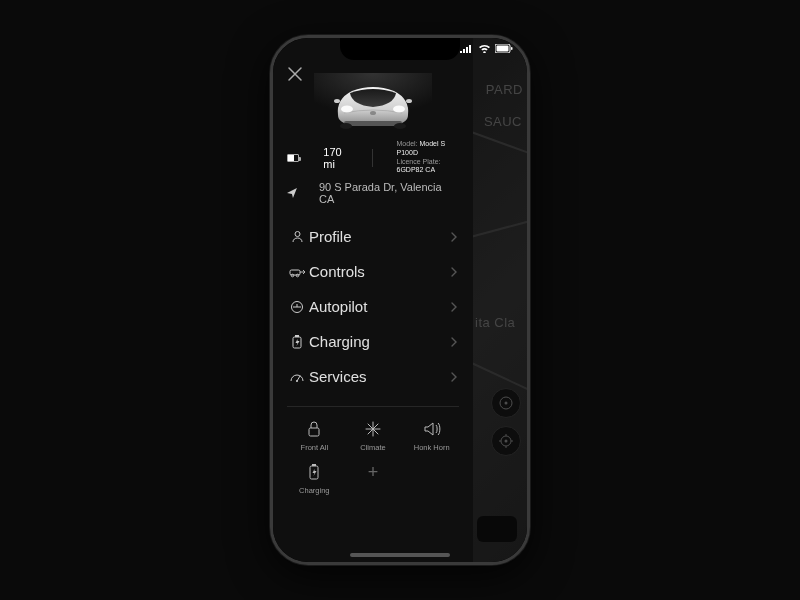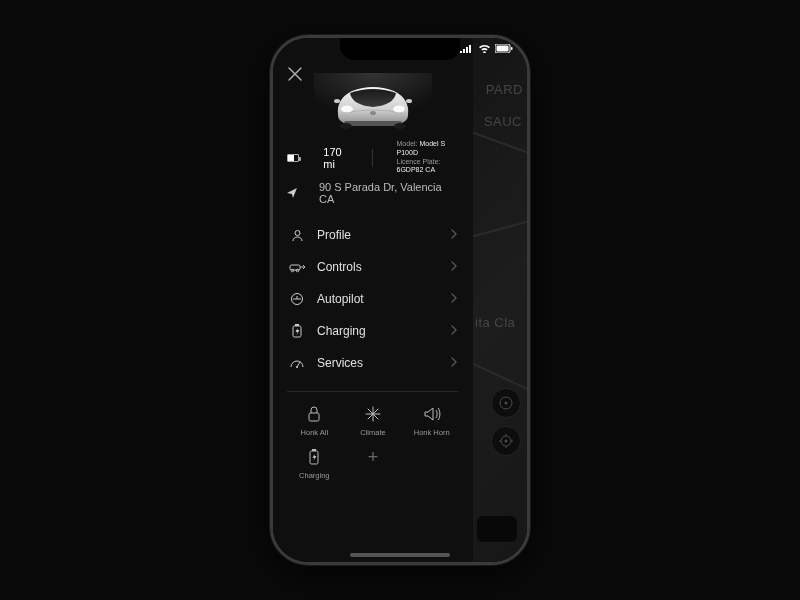--- a/index.html
+++ b/index.html
@@ -84,22 +84,22 @@
   .range { font-size: 11px; font-weight: 500; color:#fff; }
   .divider-v { width:1px; height:18px; background:#333; }
   .model-block { font-size: 7px; line-height: 1.25; color:#999; }
   .model-block b { color:#eee; font-weight:500; }
   .loc-row {
     display:flex; align-items:center; gap:22px;
     font-size: 11px; color:#bbb; margin-top:6px;
   }
   .menu { margin-top: 14px; display:flex; flex-direction:column; }
   .menu-item {
-    display:flex; align-items:center; gap:12px;
-    padding: 9px 2px; font-size: 12px; color:#e0e0e0;
+    display:flex; align-items:center; gap:4px;
+    padding: 9px 2px; font-size: 15px; color:#e0e0e0;
     cursor:pointer;
   }
   .menu-item .mi-icon { width:16px; display:flex; justify-content:center; }
   .menu-item .chev { margin-left:auto; color:#555; }
   .hr { height:1px; background:#262626; margin: 12px 0 10px; }
   .quick-grid {
     display:grid; grid-template-columns: repeat(3,1fr);
     gap: 6px 4px;
   }
   .quick {
@@ -271,21 +271,21 @@
       <div class="hr"></div>
 
       <div class="quick-grid">
         <div class="quick">
           <span class="qi">
               <svg width="16" height="18" viewBox="0 0 16 18">
                 <rect x="3" y="8" width="10" height="8" rx="1.5" fill="none" stroke="#bbb" stroke-width="1"></rect>
                 <path d="M5 8V5a3 3 0 016 0v3" fill="none" stroke="#bbb" stroke-width="1"></path>
               </svg>
             </span>
-          <span>Honk All</span>
+          <span>Front All</span>
         </div>
         <div class="quick">
           <span class="qi">
               <svg width="18" height="18" viewBox="0 0 18 18">
                 <g stroke="#bbb" stroke-width="1" stroke-linecap="round">
                   <path d="M9 2v14M2 9h14M4 4l10 10M14 4L4 14"></path>
                 </g>
               </svg>
             </span>
           <span>Climate</span>

